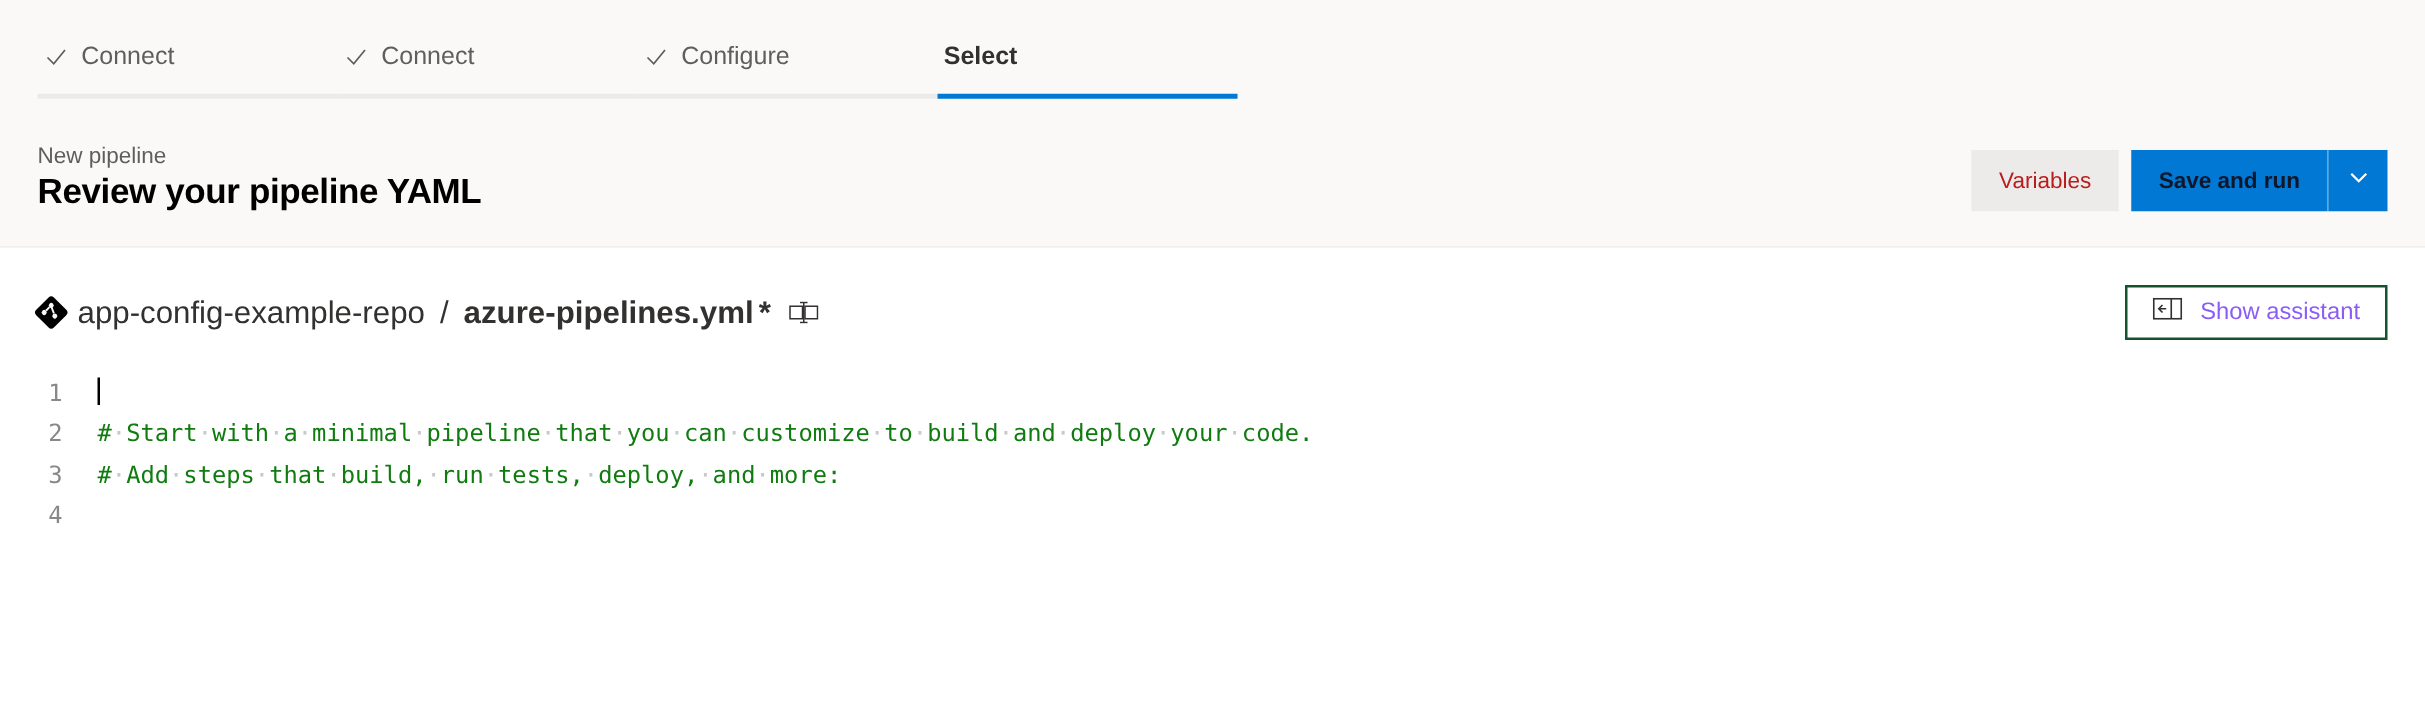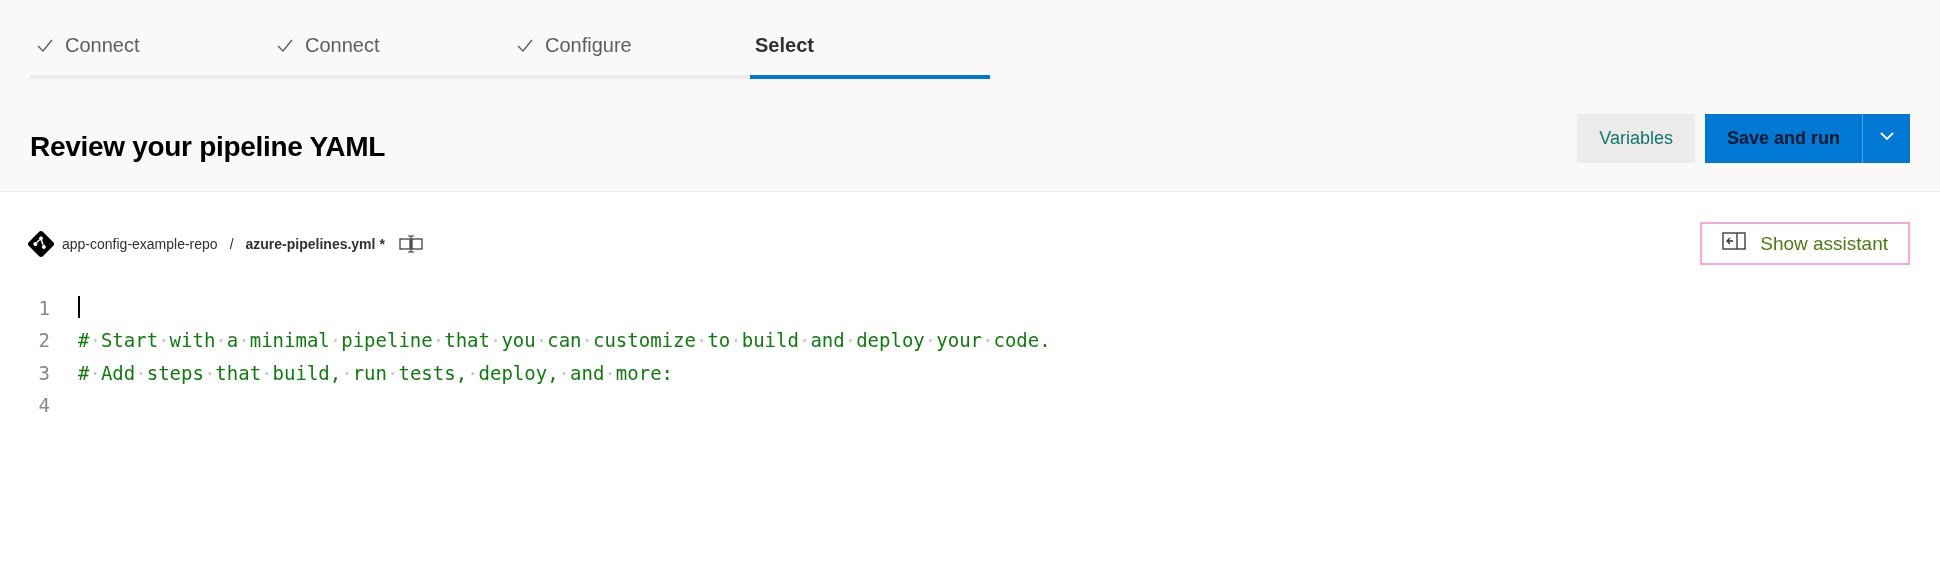--- a/index.html
+++ b/index.html
@@ -67,21 +67,21 @@
     }
     .btn {
       font-size: 18px;
       padding: 14px 22px;
       border: none;
       cursor: pointer;
       font-family: inherit;
     }
     .btn-variables {
       background: #edebe9;
-      color: #0f766e;
+      color: #b91c1c;
     }
     .btn-primary-group {
       display: flex;
     }
     .btn-primary {
       background: #0078d4;
       color: #0f172a;
       font-weight: 600;
     }
     .btn-chevron {
@@ -101,21 +101,21 @@
 
     .breadcrumb-row {
       display: flex;
       align-items: center;
       justify-content: space-between;
       padding: 30px 30px 12px 30px;
     }
     .breadcrumb {
       display: flex;
       align-items: center;
-      font-size: 14px;
+      font-size: 25px;
       color: #323130;
     }
     .breadcrumb .repo-icon-wrap {
       transform: rotate(45deg);
       width: 22px;
       height: 22px;
       margin-right: 10px;
       display: inline-flex;
     }
     .breadcrumb .sep {
@@ -133,22 +133,22 @@
       margin-left: 14px;
       display: inline-flex;
     }
 
     .show-assistant {
       display: flex;
       align-items: center;
       gap: 14px;
       padding: 8px 20px;
       font-size: 19px;
-      color: #4d7c0f;
-      border: 2px solid #f9a8d4;
+      color: #8b5cf6;
+      border: 2px solid #14532d;
       background: transparent;
       cursor: pointer;
       font-family: inherit;
     }
     .show-assistant svg { stroke: #323130; fill: none; }
 
     .editor {
       font-family: Consolas, Menlo, monospace;
       font-size: 19px;
       padding: 15px 30px 6px 30px;
@@ -210,20 +210,21 @@
       <span>Configure</span>
     </div>
     <div class="step current">
 
       <span>Select</span>
     </div>
   </div>
 
   <div class="header-row">
     <div class="title-block">
+      <div class="subtitle">New pipeline</div>
       <div class="title">Review your pipeline YAML</div>
     </div>
     <div class="actions">
       <button class="btn btn-variables">Variables</button>
       <div class="btn-primary-group">
         <button class="btn btn-primary">Save and run</button>
         <button class="btn btn-chevron">
           <span>
             <svg width="16" height="16" viewBox="0 0 16 16" fill="none" stroke-width="1.8">
                 <path d="M2 5 L8 11 L14 5"></path>

